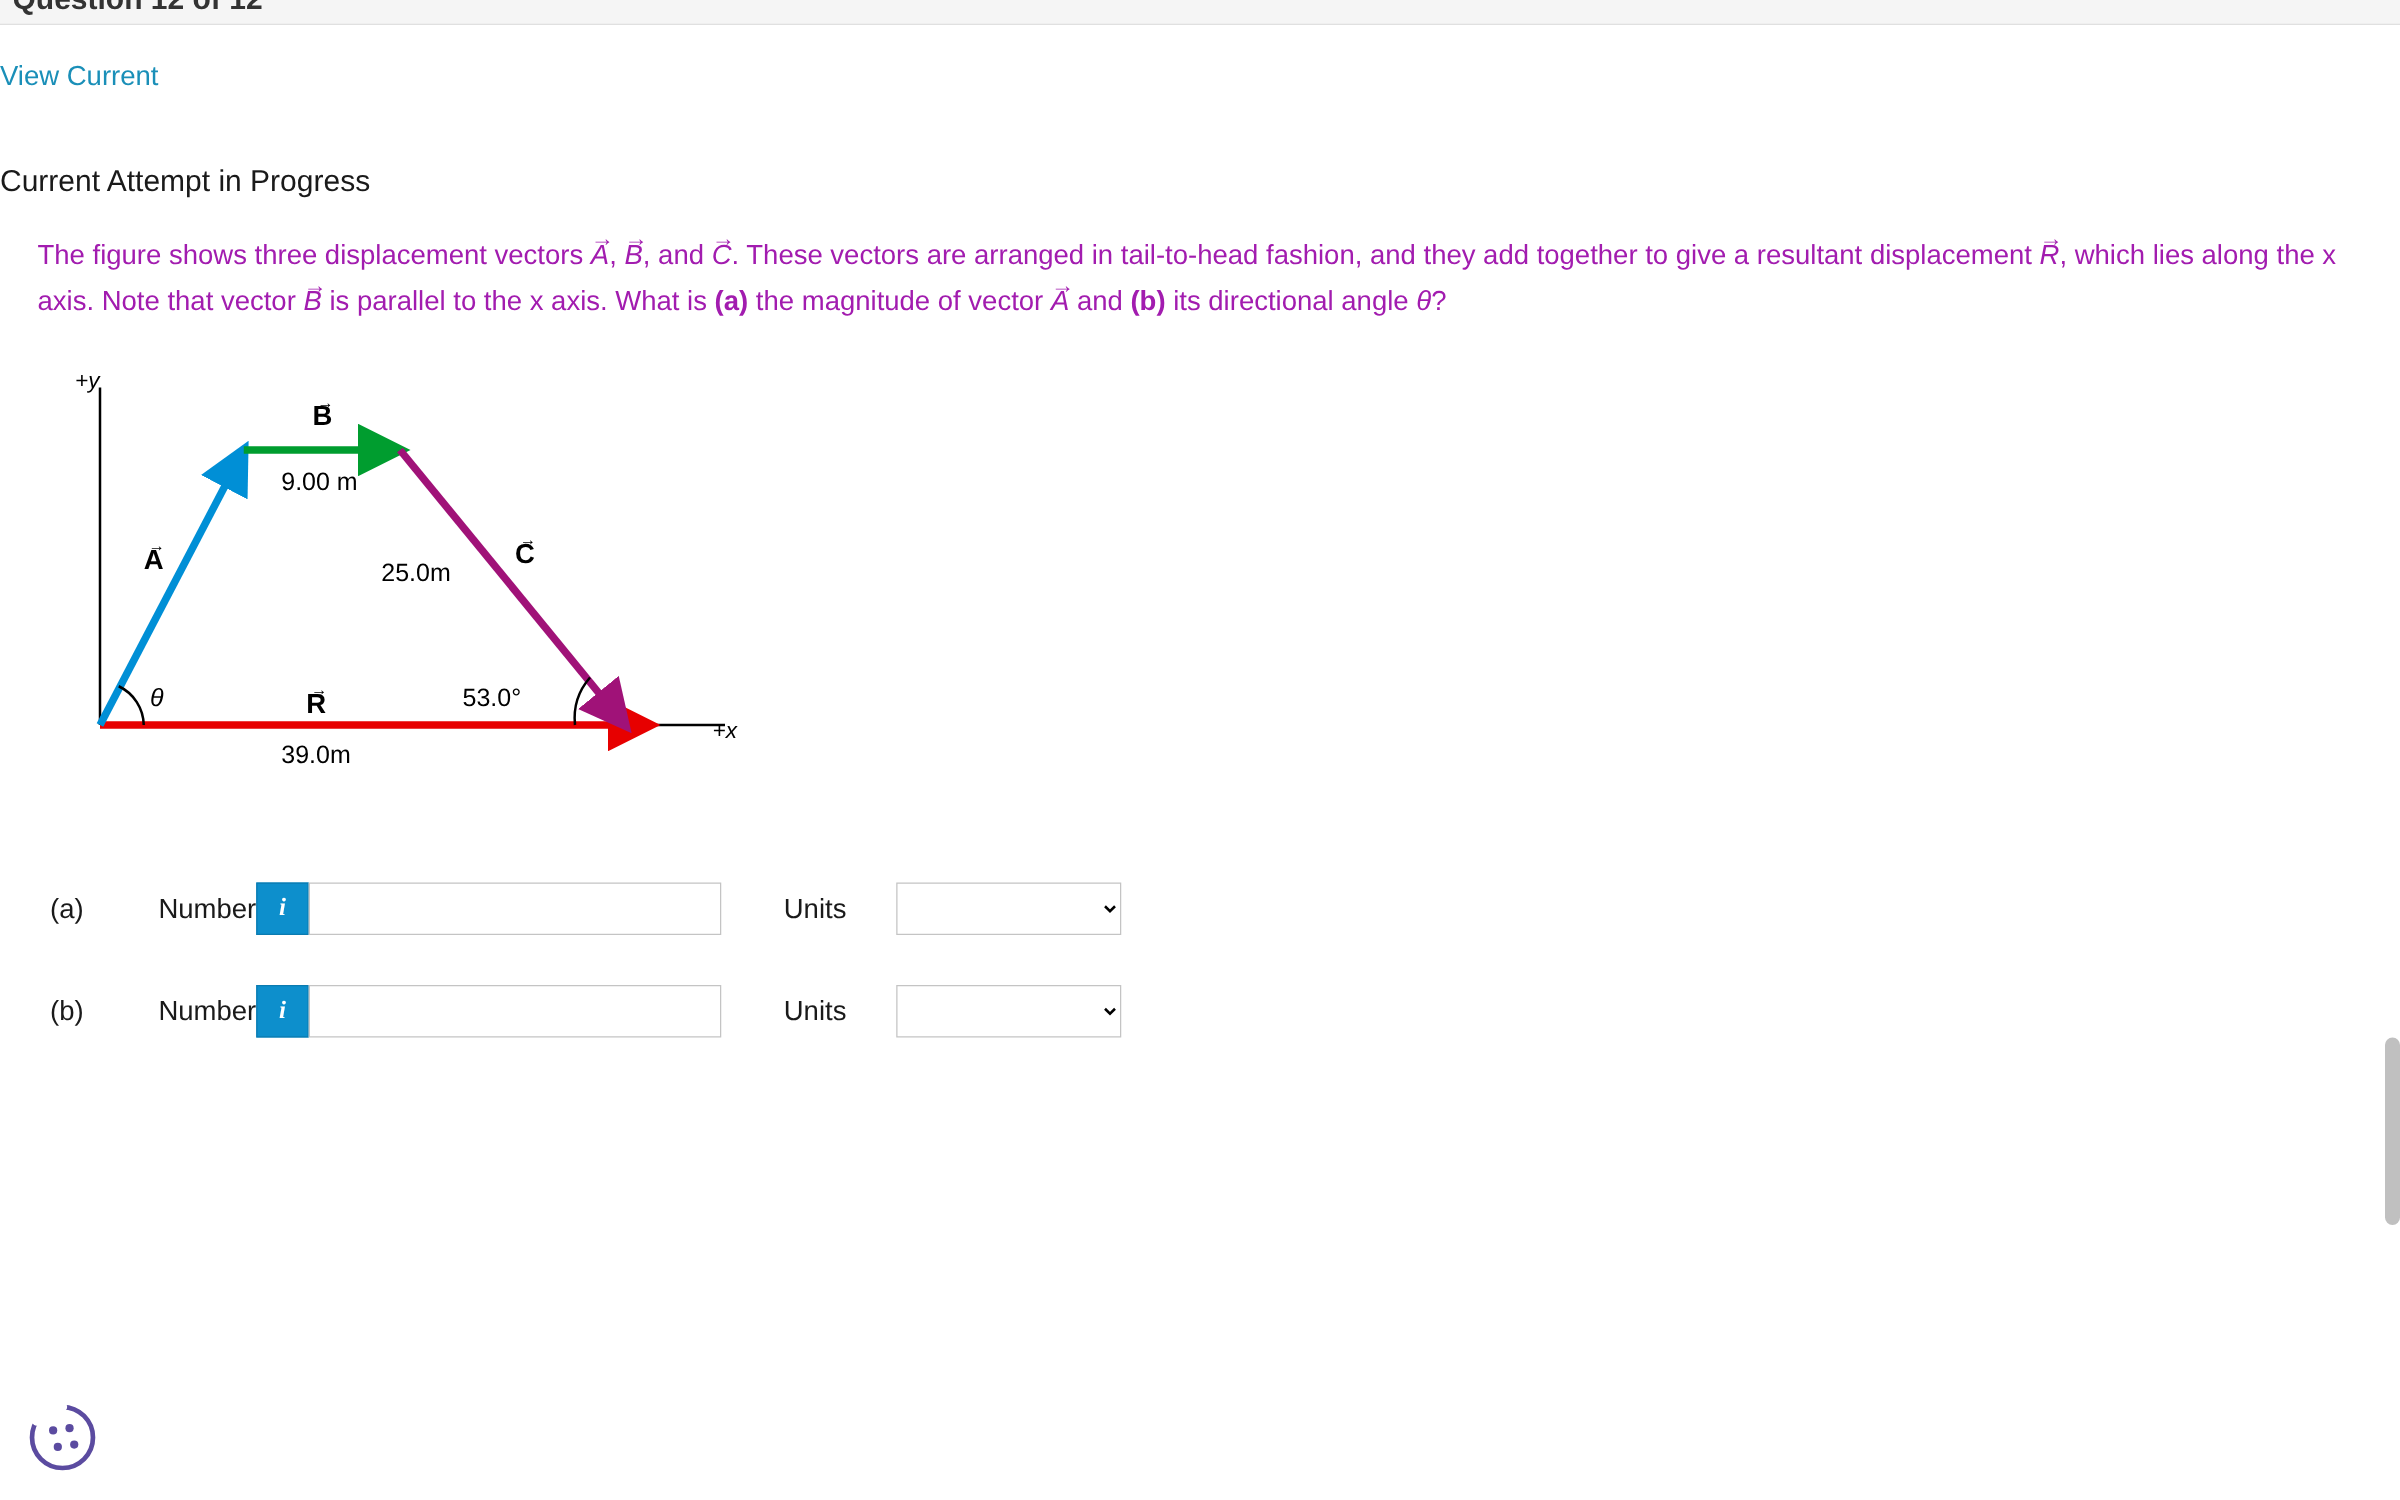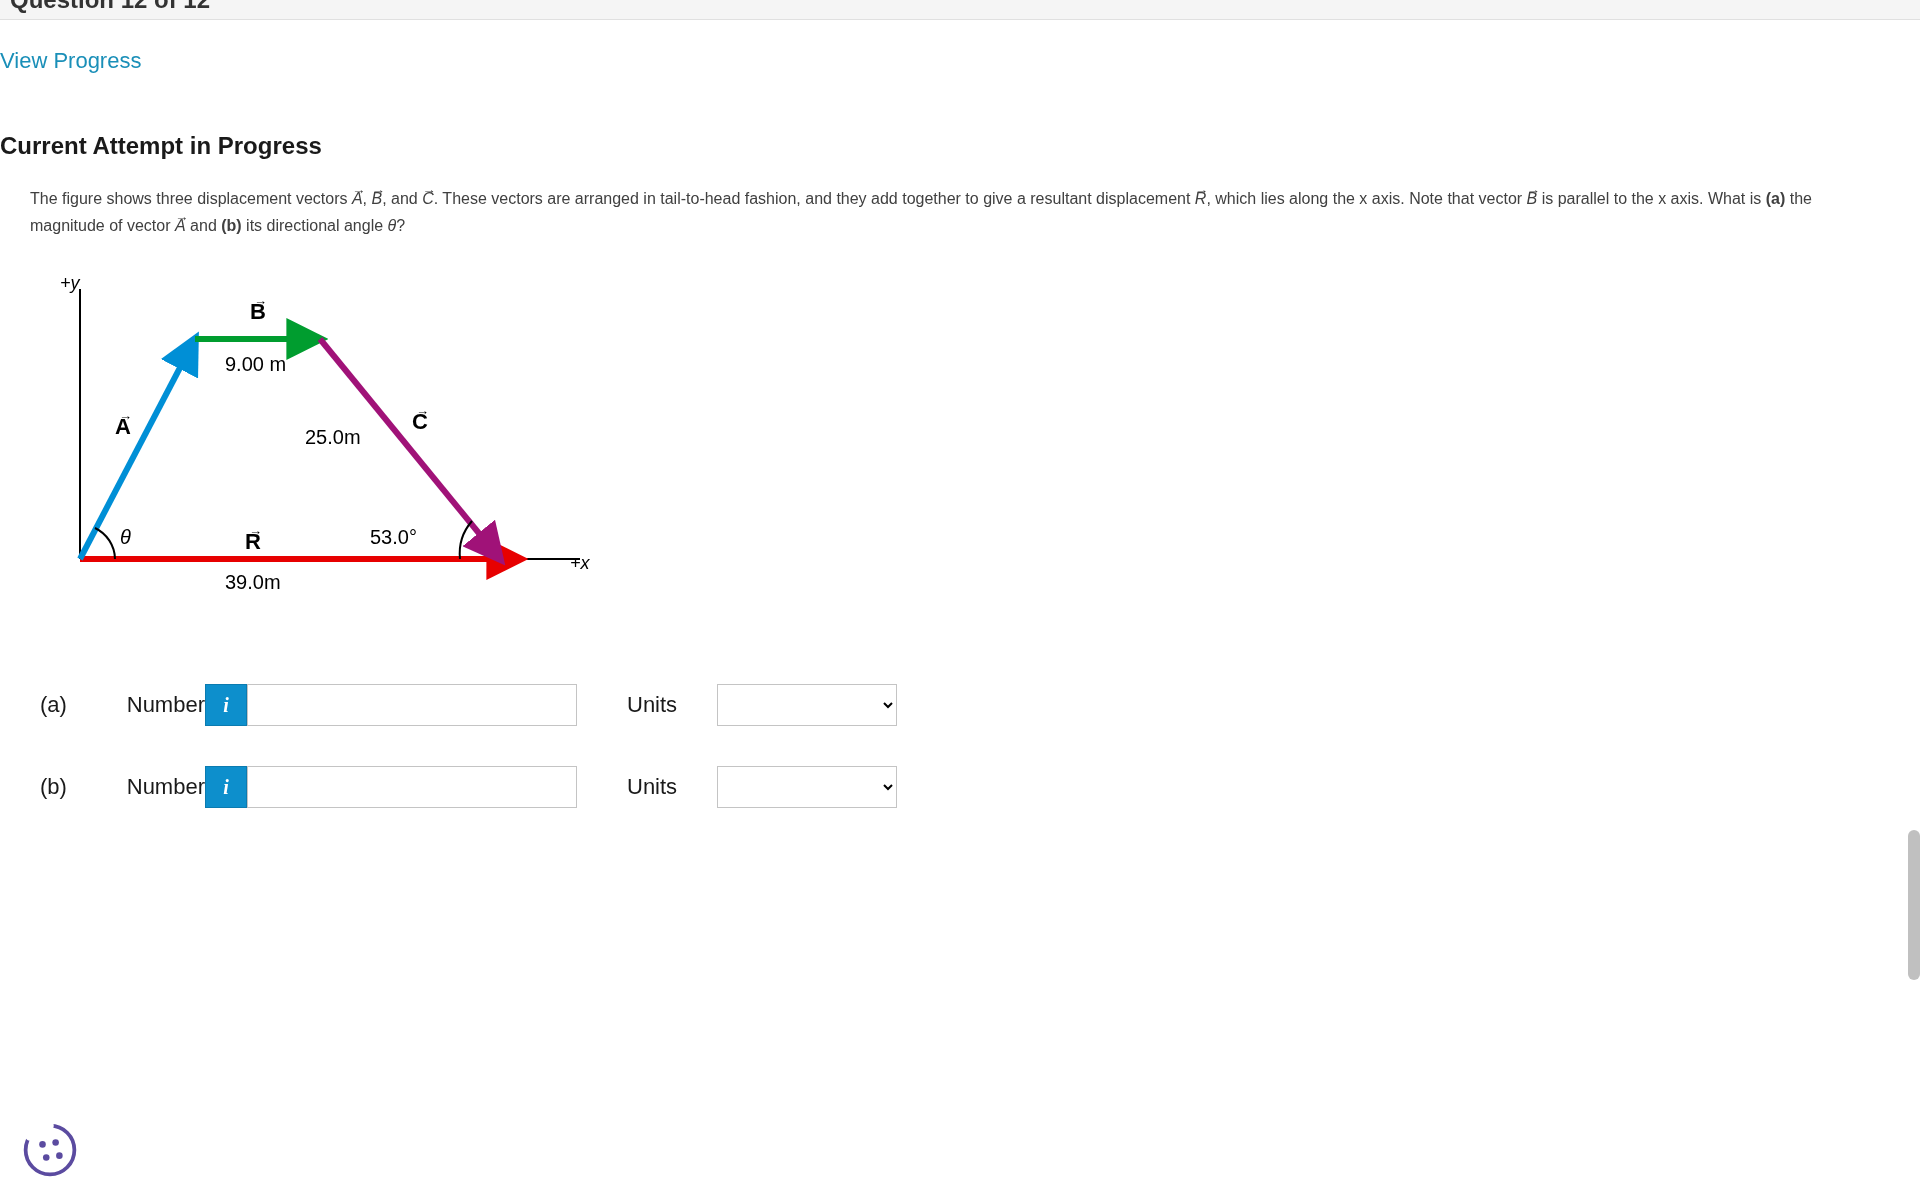--- a/index.html
+++ b/index.html
@@ -24,32 +24,32 @@
       line-height: 0;
     }
     .view-policies {
       color: #1a8fb8;
       font-size: 22px;
       padding: 28px 0 28px 0;
       cursor: pointer;
     }
     .section-header {
       font-size: 24px;
-      font-weight: 700;
+      font-weight: 400;
       padding: 30px 0 25px 0;
       color: #1a1a1a;
     }
     .content {
       padding: 0 0 0 0;
     }
     .problem-text {
       padding: 0 30px 30px 30px;
-      font-size: 16px;
+      font-size: 22px;
       line-height: 1.7;
-      color: #404040;
+      color: #a21caf;
     }
     .vec { font-style: italic; position: relative; }
     .arrow-over {
       display: inline-block;
       position: relative;
     }
     .arrow-over::before {
       content: '→';
       position: absolute;
       top: -0.55em;
@@ -132,21 +132,21 @@
     }
   </style>
 </head>
 <body>
 
 <div class="top-bar">
   <span>Question 12 of 12</span>
 </div>
 
 <div class="content">
-  <div class="view-policies">View Progress</div>
+  <div class="view-policies">View Current</div>
 
   <div class="section-header">Current Attempt in Progress</div>
 
   <div class="problem-text">
     <span>The figure shows three displacement vectors </span><span class="arrow-over vec">A</span><span>, </span><span class="arrow-over vec">B</span><span>, and </span><span class="arrow-over vec">C</span><span>. These vectors are arranged in tail-to-head fashion, and they add together to give a resultant displacement </span><span class="arrow-over vec">R</span><span>, which lies along the x axis. Note that vector </span><span class="arrow-over vec">B</span><span> is parallel to the x axis. What is </span><b>(a)</b><span> the magnitude of vector </span><span class="arrow-over vec">A</span><span> and </span><b>(b)</b><span> its directional angle </span><span class="vec">θ</span><span>?</span>
   </div>
 
   <svg class="figure-svg" width="570" height="350" viewBox="0 0 570 350">
     <defs>
       <marker id="arrB" viewBox="0 0 10 10" refX="8" refY="5" markerWidth="7" markerHeight="7" orient="auto">

